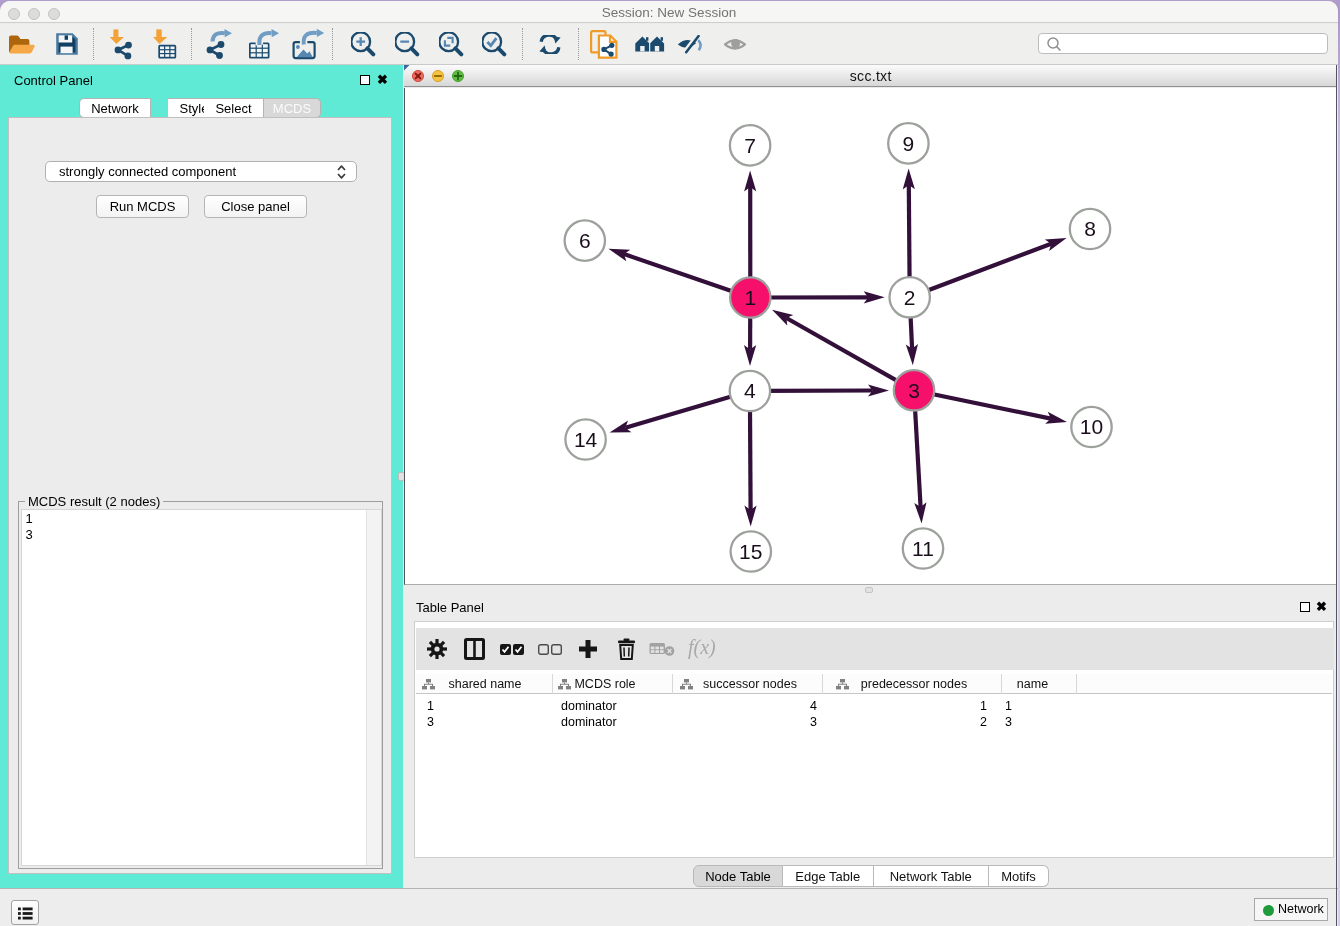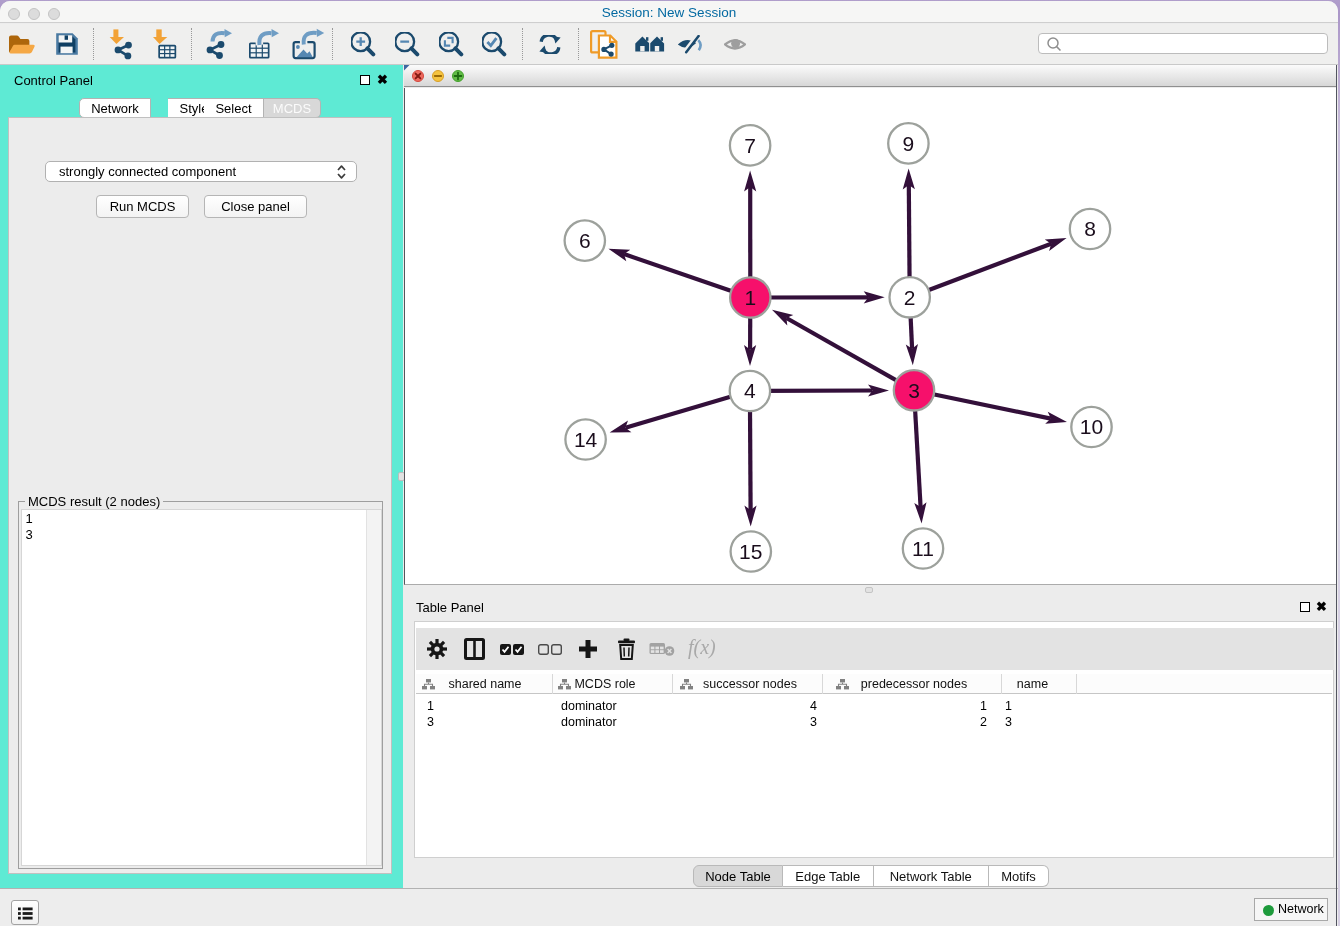--- a/index.html
+++ b/index.html
@@ -2,21 +2,21 @@
 <html><head>
 <meta charset="utf-8">
 <style>
 * { margin:0; padding:0; box-sizing:border-box; }
 html,body { width:1340px; height:926px; overflow:hidden; }
 body { font-family:"Liberation Sans", sans-serif; background:linear-gradient(to bottom,#b09ecb 0,#ab97c8 14px,#c8bcdb 130px,#d9d3e6 420px,#d6cfe3 926px); position:relative; }
 .abs { position:absolute; }
 .win { position:absolute; left:0; top:1px; width:1338px; height:925px; background:#ececec; border-radius:10px 10px 0 0; overflow:hidden; }
 .titlebar { position:absolute; left:0; top:0; width:1338px; height:22px; background:#f6f6f5; border-bottom:1px solid #cecece; }
 .tl { position:absolute; top:6.5px; width:12px; height:12px; border-radius:50%; background:#dcdcdc; border:1px solid #c3c3c3; }
-.wtitle { position:absolute; top:4px; left:0; width:1338px; text-align:center; font-size:13.5px; color:#0369a1; }
+.wtitle { position:absolute; top:4px; left:0; width:1338px; text-align:center; font-size:13.5px; color:#737373; }
 .toolbar { position:absolute; left:0; top:23px; width:1338px; height:41px; background:#efefee; border-bottom:1px solid #c9c9c9; }
 .tsep { position:absolute; top:4px; height:32px; width:0; border-left:1px dotted #999; }
 .ticon { position:absolute; }
 .search { position:absolute; left:1038px; top:9px; width:290px; height:21px; background:#fff; border:1px solid #bcbcbc; border-radius:4px; }
 
 .cp { position:absolute; left:0; top:64px; width:403px; height:823px; background:#5eead4; }
 .cphead { position:absolute; left:14px; top:8px; font-size:13px; color:#000; }
 .floatsq { position:absolute; width:10px; height:10px; border:1.6px solid #000; background:#fff; }
 .closex { position:absolute; font-size:13px; font-weight:bold; color:#000; }
 .tab { position:absolute; top:33px; height:20px; background:#fff; border:1px solid #b3b3b3; border-left:none; font-size:13px; text-align:center; line-height:19px; color:#000; }
@@ -229,20 +229,21 @@
       <div class="nfc" style="left:27.5px;background:#f5c33e;border:1px solid #d89f27">
           <svg width="12" height="12" viewBox="0 0 12 12">
             <path d="M2.8,6 H9.2" stroke="#9a6a06" stroke-width="1.9" stroke-linecap="round"></path>
           </svg>
         </div>
       <div class="nfc" style="left:47.5px;background:#61bb46;border:1px solid #43a12c">
           <svg width="12" height="12" viewBox="0 0 12 12">
             <path d="M6,2.6 V9.4 M2.6,6 H9.4" stroke="#1d6a10" stroke-width="1.8" stroke-linecap="round"></path>
           </svg>
         </div>
+      <div class="abs" style="left:0;top:2.5px;width:100%;text-align:center;font-size:14px;letter-spacing:0.3px;color:#111">scc.txt</div>
     </div>
     <div class="canvas">
       <svg width="930" height="497" style="position:absolute;left:0.6px;top:-0.5px">
 <g stroke="#33103a" stroke-width="4.2" fill="#33103a">
 <line x1="344.3" y1="210.5" x2="344.2" y2="99.9"></line>
 <path stroke="none" d="M344.1,83.4 L350.3,104.4 L344.2,99.9 L338.1,104.4 Z"></path>
 <line x1="344.3" y1="210.5" x2="218.0" y2="167.1"></line>
 <path stroke="none" d="M202.4,161.7 L224.3,162.8 L218.0,167.1 L220.3,174.3 Z"></path>
 <line x1="344.3" y1="210.5" x2="462.2" y2="210.4"></line>
 <path stroke="none" d="M478.7,210.3 L457.7,216.5 L462.2,210.4 L457.7,204.3 Z"></path>

